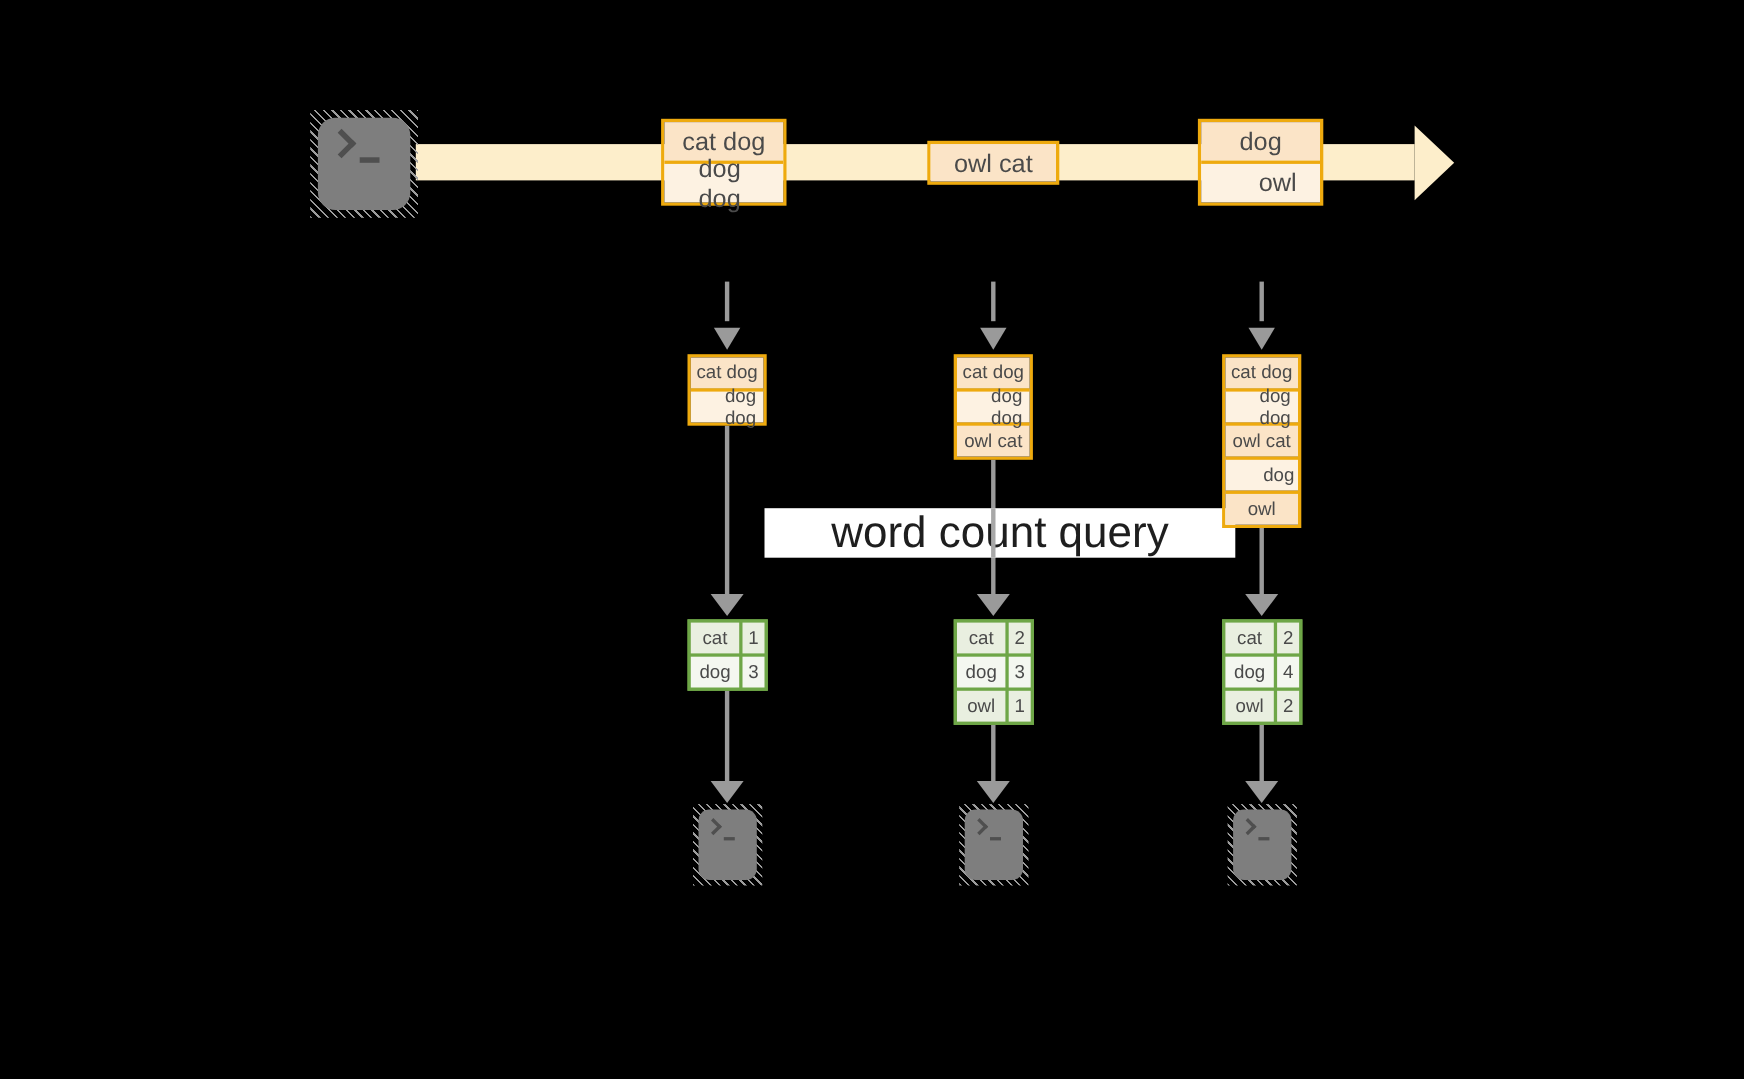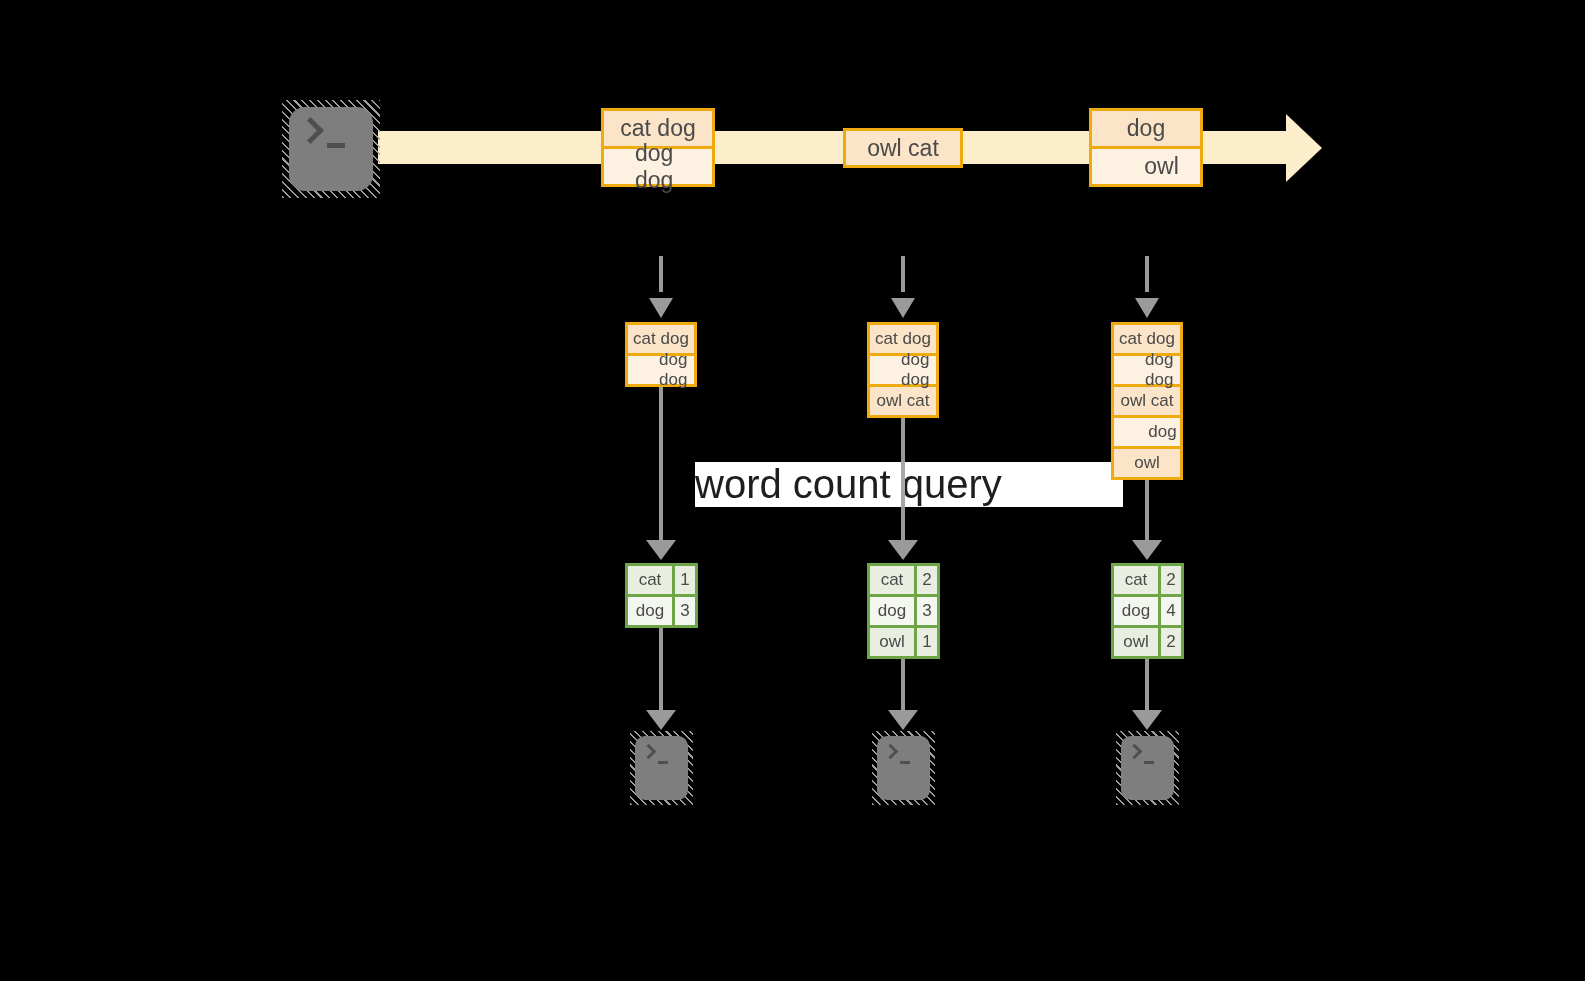--- a/index.html
+++ b/index.html
@@ -32,21 +32,21 @@
   .dhead { width:0; height:0; z-index:2;
     border-left:12px solid transparent; border-right:12px solid transparent;
     border-top:20px solid #9a9a9a; }
   .line { width:4px; background:#9a9a9a; z-index:3; }
   .lhead { width:0; height:0; z-index:3;
     border-left:15px solid transparent; border-right:15px solid transparent;
     border-top:20px solid #9a9a9a; }
 
   
   .qbox { left:695px; top:462px; width:428px; height:45px; background:#ffffff;
-    z-index:5; display:flex; align-items:center; }
+    z-index:5; display:flex; align-items:center; justify-content:center; }
   .qbox span { font-size:40px; color:#1e1e1e; letter-spacing:0px; }
   .qline { left:901px; top:462px; width:4px; height:45px; background:#a8a8a8; z-index:6; }
 
   
   .gtable { background:#6ea647; border:3px solid #6ea647; z-index:4;
     display:grid; grid-template-columns:44px 20px; grid-gap:3px; }
   .gcell { display:flex; align-items:center; justify-content:center;
     font-size:17px; color:#4a4a4a; height:28px; }
   .ga { background:#e9efe0; }
   .gb { background:#f4f7f0; }

